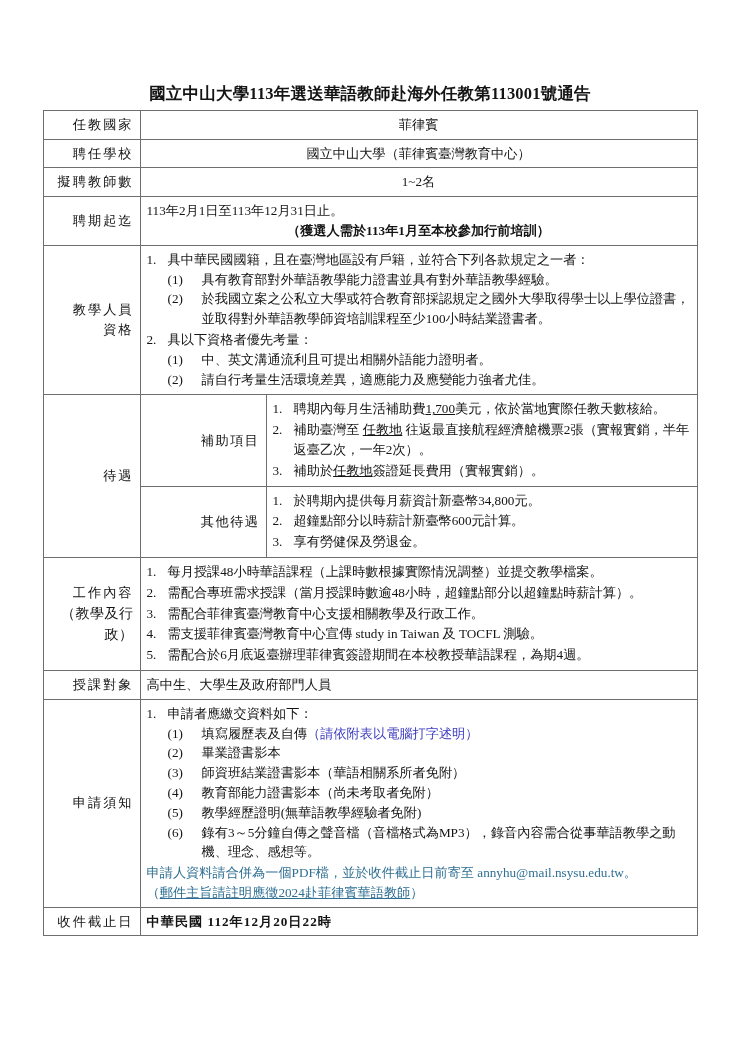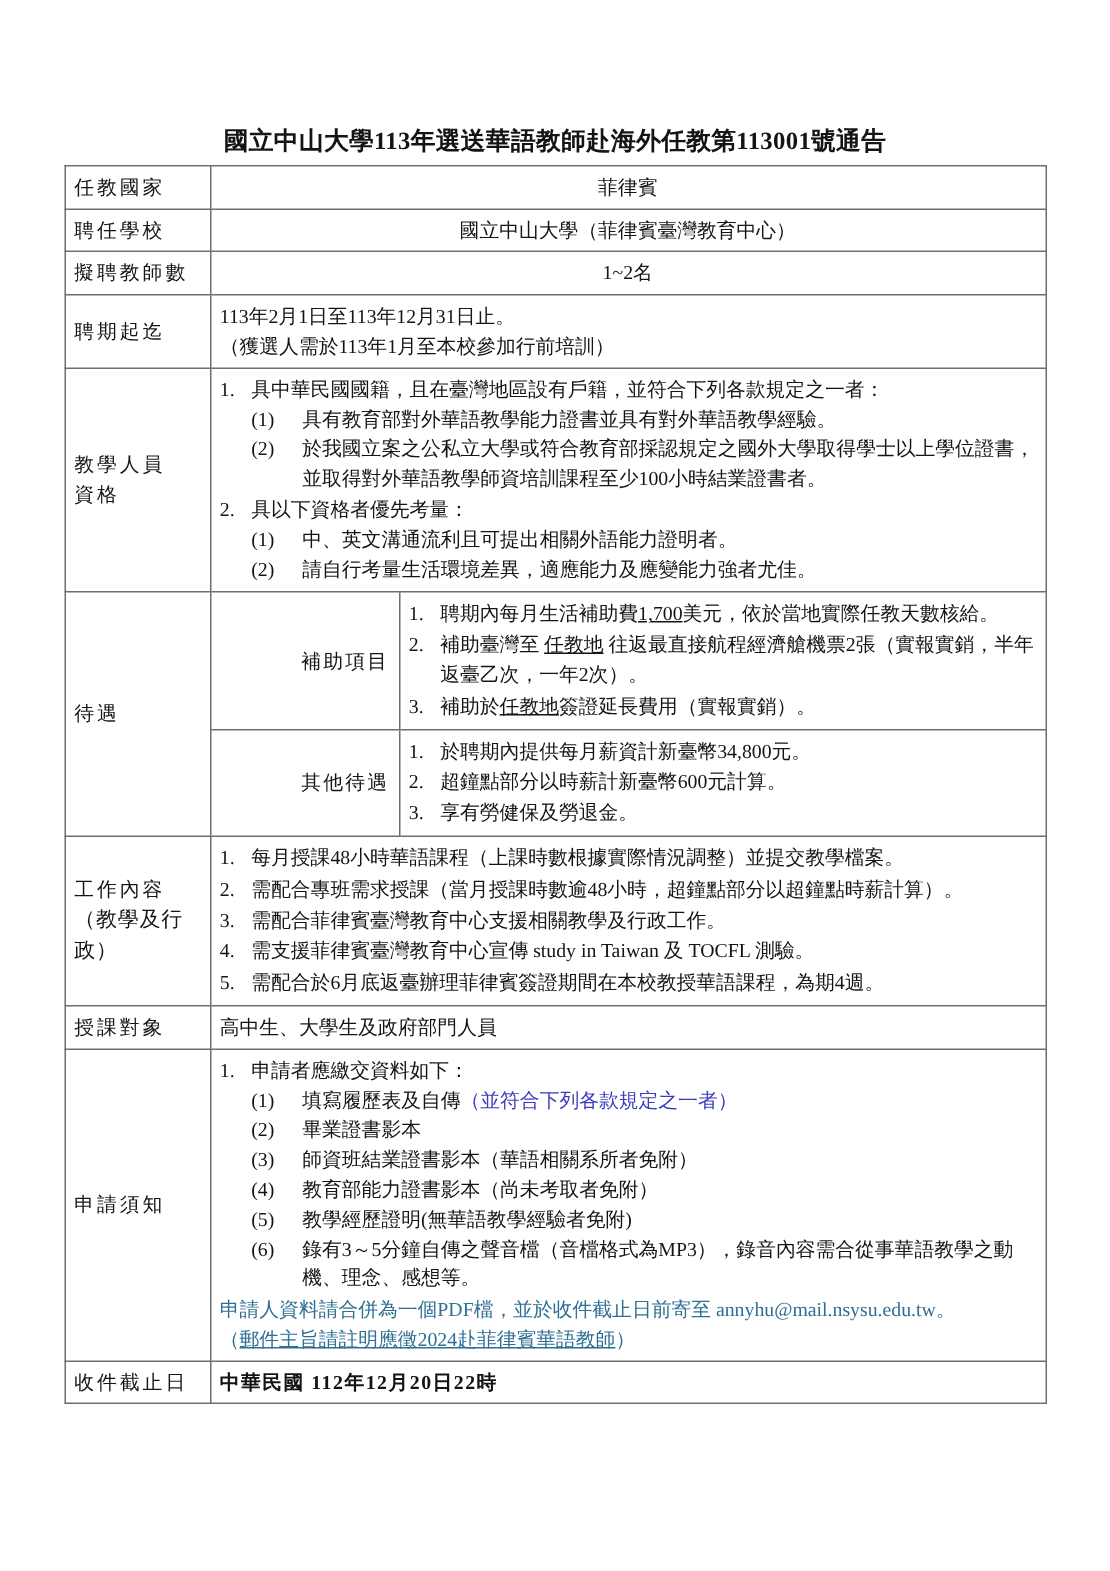--- a/index.html
+++ b/index.html
@@ -40,21 +40,21 @@
   }
   table.notice td {
     border: 1px solid #6e6e6e;
     vertical-align: middle;
     padding: 4px 6px;
     font-size: 13.2px;
     line-height: 1.5;
   }
   td.label {
     width: 97px;
-    text-align: left;
+    text-align: right;
     letter-spacing: 2px;
     font-size: 13.4px;
     padding: 5px 2px;
   }
   td.label .sub {
     display: block;
     font-size: 14px;
     letter-spacing: 0.5px;
     margin-top: 1px;
   }
@@ -111,21 +111,21 @@
   }
   .tight { line-height: 1.42; }
   .note-line { display:block; }
   .big-date {
     font-size: 18px;
     font-weight: 700;
     letter-spacing: 1px;
     padding: 6px 10px;
   }
   .period-line1 { display:block; text-align:left; }
-  .period-line2 { display:block; text-align:left; font-weight:400; }
+  .period-line2 { display:block; text-align:center; font-weight:700; }
 </style>
 </head>
 <body>
 
 <div class="page">
 
   <div class="doc-title">國立中山大學113年選送華語教師赴海外任教第113001號通告</div>
 
   <table class="notice">
     <colgroup>
@@ -277,21 +277,21 @@
       <tr>
         <td class="label">申請須知</td>
         <td class="body tight" colspan="2">
           <ul class="lvl1">
             <li>
               <span class="num">1.</span>
               <span>申請者應繳交資料如下：</span>
               <ul class="lvl2">
                 <li>
                   <span class="num">(1)</span>
-                  <span>填寫履歷表及自傳</span><span class="blue-purple">（並符合下列各款規定之一者）</span>
+                  <span>填寫履歷表及自傳</span><span class="blue-purple">（請依附表以電腦打字述明）</span>
                 </li>
                 <li>
                   <span class="num">(2)</span>
                   <span>畢業證書影本</span>
                 </li>
                 <li>
                   <span class="num">(3)</span>
                   <span>師資班結業證書影本（華語相關系所者免附）</span>
                 </li>
                 <li>

